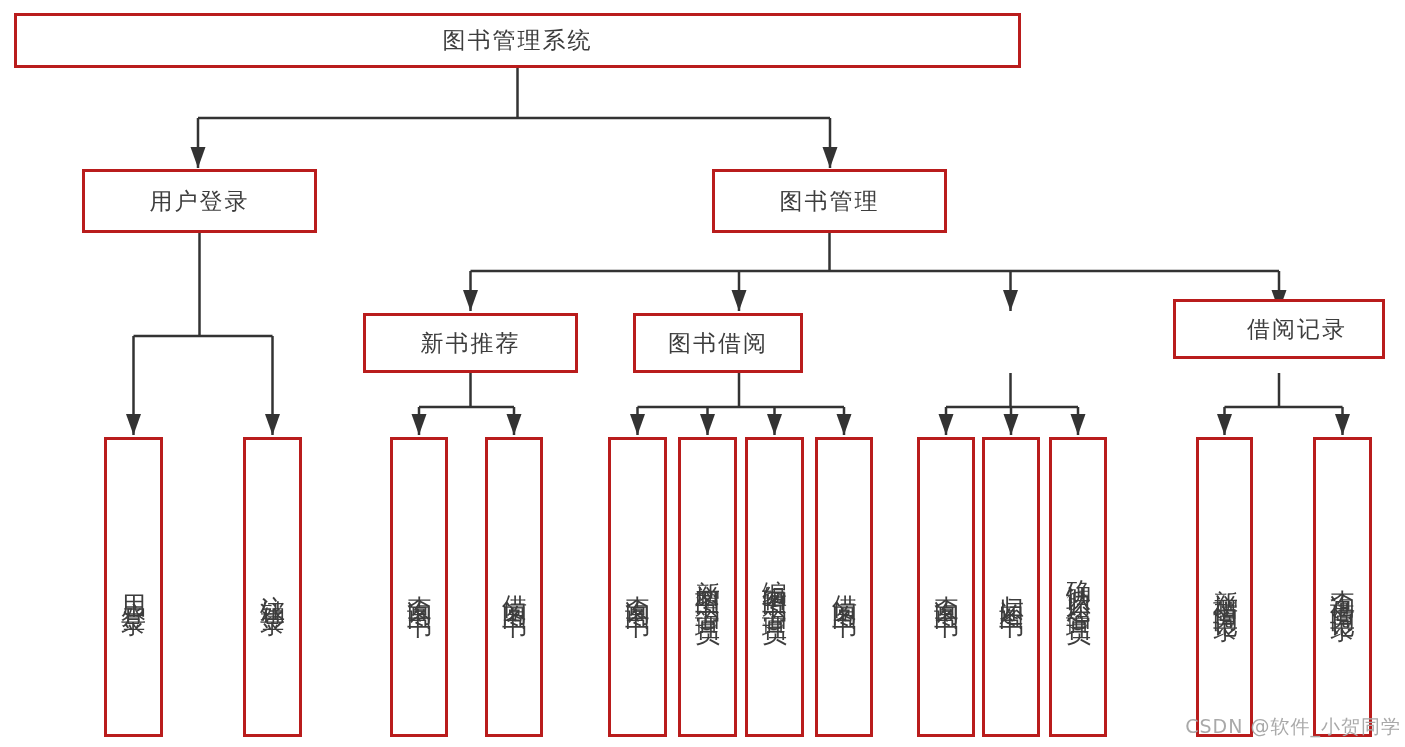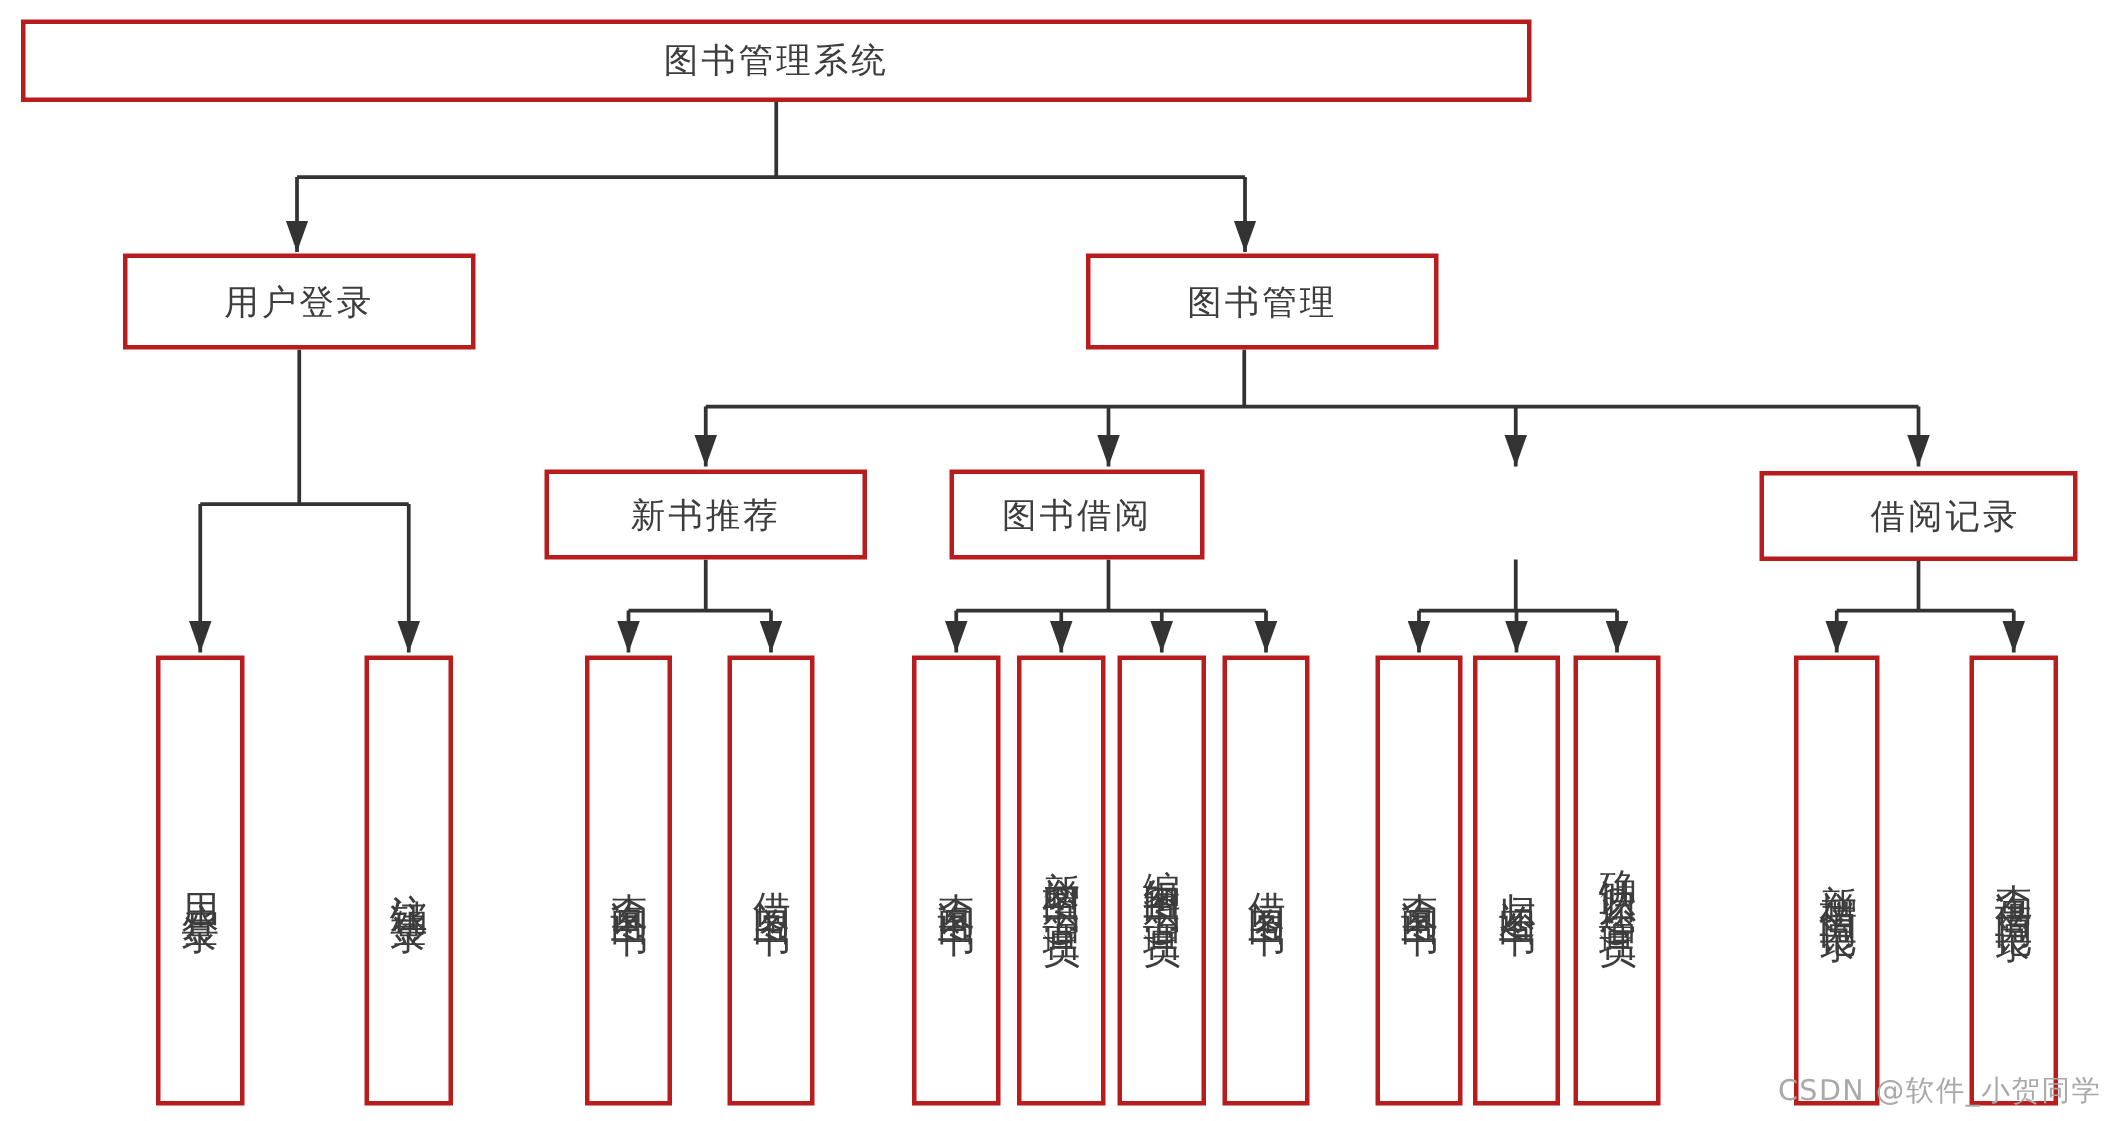--- a/index.html
+++ b/index.html
@@ -96,25 +96,25 @@
       <path d="M1279 373 V407"></path>
       <path d="M1224.5 407 H1342.5"></path>
       <path d="M1224.5 407 V435" marker-end="url(#arw)"></path>
       <path d="M1342.5 407 V435" marker-end="url(#arw)"></path>
     </g>
   </svg>
 
   <div class="box hbox" style="left:14px; top:13px; width:1007px; height:55px;">图书管理系统</div>
 
   <div class="box hbox" style="left:82px; top:169px; width:235px; height:64px;">用户登录</div>
-  <div class="box hbox" style="left:712px; top:169px; width:235px; height:64px;margin-left:12px;">图书管理</div>
+  <div class="box hbox" style="left:712px; top:169px; width:235px; height:64px;">图书管理</div>
 
   <div class="box hbox" style="left:363px; top:313px; width:215px; height:60px;">新书推荐</div>
   <div class="box hbox" style="left:633px; top:313px; width:170px; height:60px;">图书借阅</div>
-  <div class="box hbox" style="left:1173px; top:314px; width:212px; height:60px;padding-left:36px;">借阅记录</div>
+  <div class="box hbox" style="left:1173px; top:299px; width:212px; height:60px;padding-left:36px;">借阅记录</div>
 
   <div class="box leaf" style="left:104px; top:437px; width:59px; height:300px;">用户登录</div>
   <div class="box leaf" style="left:243px; top:437px; width:59px; height:300px;">注销登录</div>
 
   <div class="box leaf" style="left:390px; top:437px; width:58px; height:300px;">查询图书</div>
   <div class="box leaf" style="left:485px; top:437px; width:58px; height:300px;">借阅图书</div>
 
   <div class="box leaf" style="left:608px; top:437px; width:59px; height:300px;">查询图书</div>
   <div class="box leaf" style="left:678px; top:437px; width:59px; height:300px;">新增图书（管理员）</div>
   <div class="box leaf" style="left:745px; top:437px; width:59px; height:300px;">编辑图书（管理员）</div>

